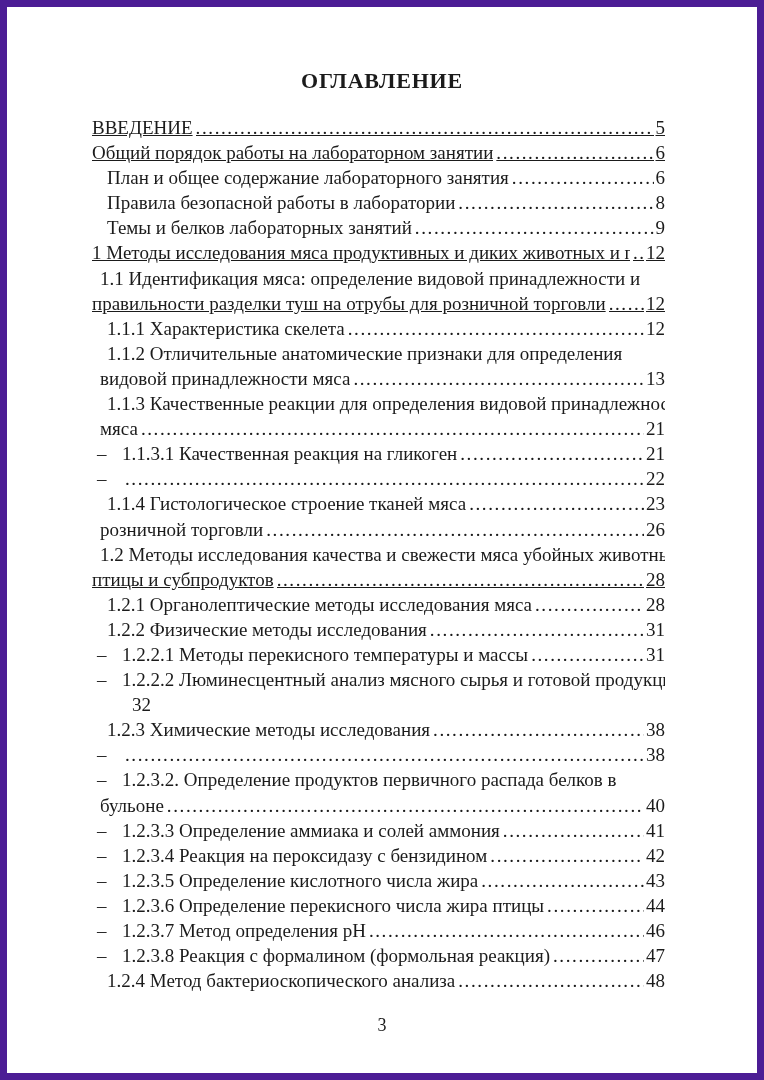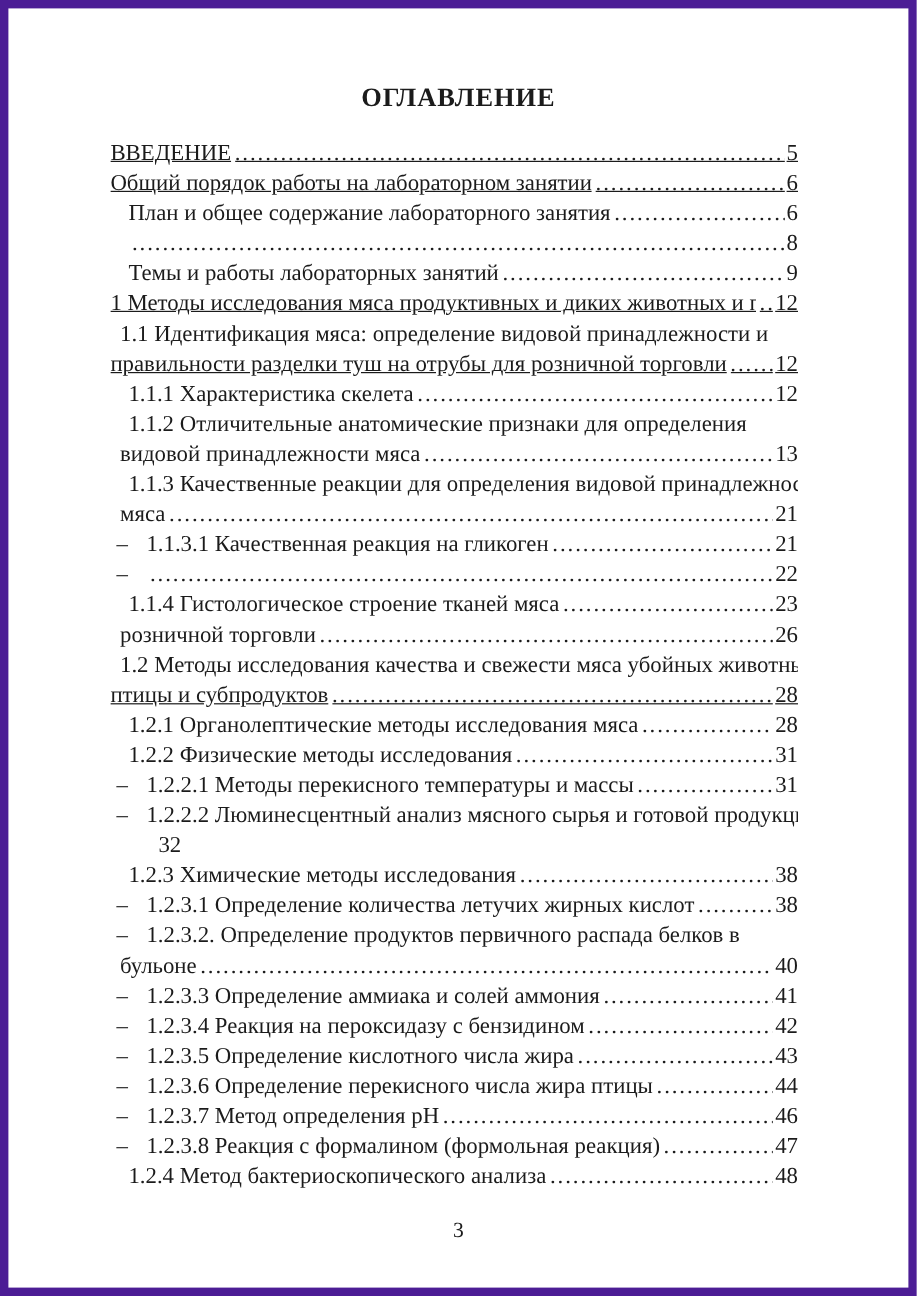--- a/index.html
+++ b/index.html
@@ -70,25 +70,26 @@
         <span class="txt">Общий порядок работы на лабораторном занятии</span>
         <span class="dots"></span>
         <span class="pg">6</span>
       </div>
       <div class="row i15">
         <span class="txt">План и общее содержание лабораторного занятия</span>
         <span class="dots"></span>
         <span class="pg">6</span>
       </div>
       <div class="row i15">
+        <span class="txt">Правила безопасной работы в лаборатории</span>
         <span class="dots"></span>
         <span class="pg">8</span>
       </div>
       <div class="row i15">
-        <span class="txt">Темы и работы лабораторных занятий</span>
+        <span class="txt">Темы и белков лабораторных занятий</span>
         <span class="dots"></span>
         <span class="pg">9</span>
       </div>
       <div class="row i0">
         <span class="txt">1 Методы исследования мяса продуктивных и диких животных и птицы</span>
         <span class="dots"></span>
         <span class="pg">12</span>
       </div>
       <div class="row i8">
         <span class="txt">1.1 Идентификация мяса: определение видовой принадлежности и</span>
@@ -171,21 +172,20 @@
       <div class="row i40">
         <span class="txt">32</span>
       </div>
       <div class="row i15">
         <span class="txt">1.2.3 Химические методы исследования</span>
         <span class="dots"></span>
         <span class="pg">38</span>
       </div>
       <div class="row dash">
         <span class="dashmark">–</span>
-        <span class="txt">1.2.3.1 Определение количества летучих жирных кислот</span>
         <span class="dots"></span>
         <span class="pg">38</span>
       </div>
       <div class="row dash">
         <span class="dashmark">–</span>
         <span class="txt">1.2.3.2. Определение продуктов первичного распада белков в</span>
       </div>
       <div class="row i8">
         <span class="txt">бульоне</span>
         <span class="dots"></span>

